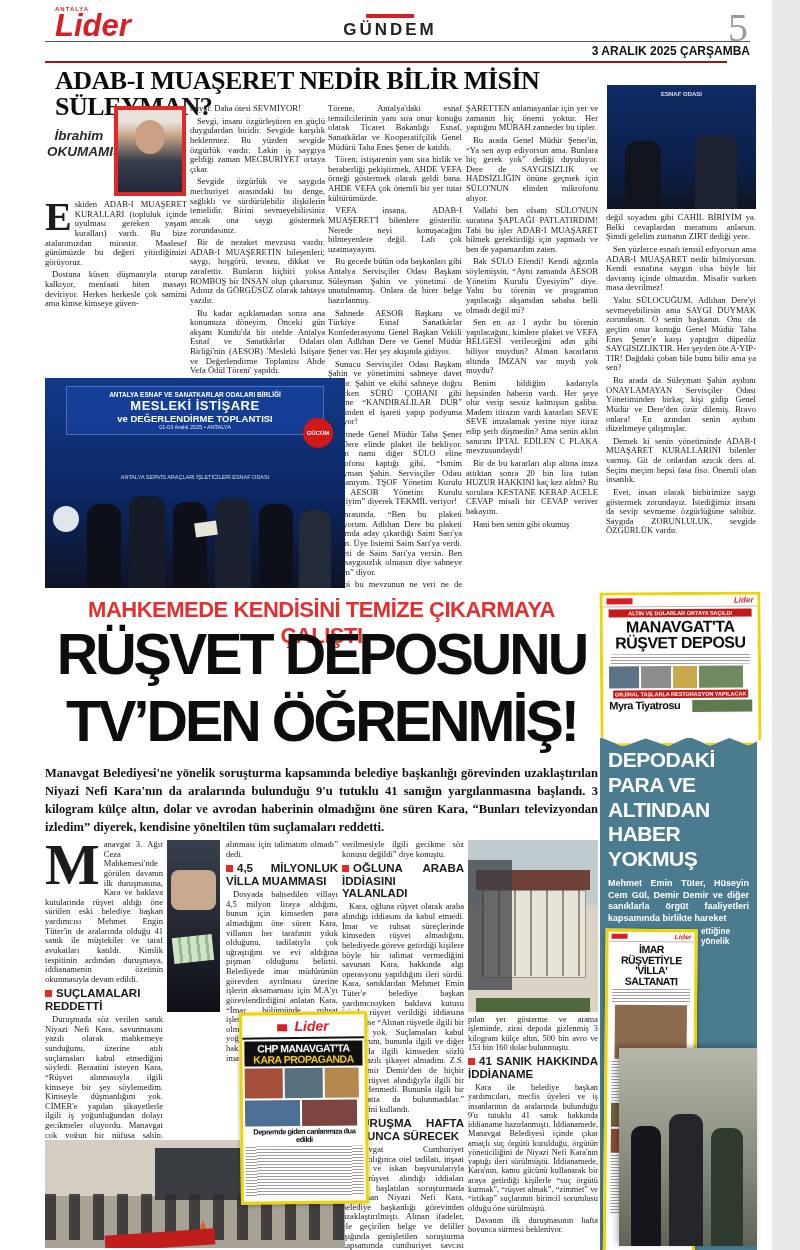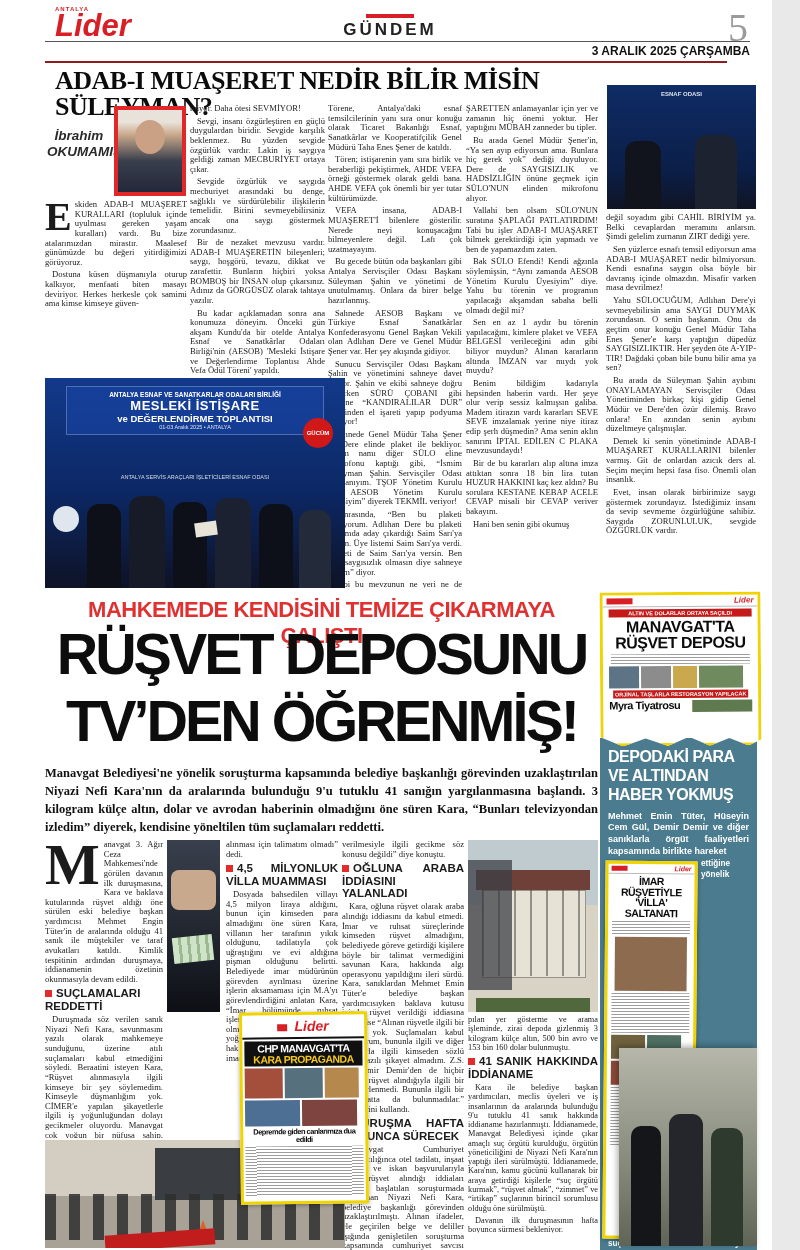--- a/index.html
+++ b/index.html
@@ -40,21 +40,21 @@
   .bsub{font-family:"Liberation Sans",sans-serif;font-weight:bold;font-size:11.5px;line-height:1.08;margin:5px 0 3px;text-indent:0 !important;}
   .bsub::before{content:"";display:inline-block;width:7px;height:7px;background:#e22b2b;margin-right:4px;}
   .credit{font-family:"Liberation Sans",sans-serif;font-weight:bold;font-size:8.5px;color:#111;margin-top:24px;}
   
   .clip{border:3px solid #f0d400;background:#fff;box-shadow:0 1px 4px rgba(0,0,0,.35);overflow:hidden;}
   .mtx{background:repeating-linear-gradient(#9d9d9d 0 1px,transparent 1px 3px);}
   .clipbrand{font-family:"Liberation Sans",sans-serif;font-style:italic;font-weight:bold;color:#d81f26;}
   .cliphead{font-family:"Liberation Sans",sans-serif;font-weight:bold;color:#0b0b0b;text-align:center;line-height:1.02;letter-spacing:-.5px;}
   .redstrip{background:#c51a1a;color:#fff;font-family:"Liberation Sans",sans-serif;font-weight:bold;text-align:center;}
   .teal{background:#4a7b8e;}
-  .tealhead{font-family:"Liberation Sans",sans-serif;font-weight:bold;font-size:16px;line-height:1.18;color:#fff;letter-spacing:-.5px;}
+  .tealhead{font-family:"Liberation Sans",sans-serif;font-weight:bold;font-size:21px;line-height:1.18;color:#fff;letter-spacing:-.5px;}
   .tealtxt{font-family:"Liberation Sans",sans-serif;font-weight:bold;color:#fff;font-size:9px;line-height:1.3;text-align:justify;}
   .ph{background:#b9c4cc;display:inline-block;}
   .torn{clip-path:polygon(0 0,100% 0,100% 96%,92% 100%,80% 95%,68% 100%,55% 94%,42% 100%,28% 95%,14% 100%,0 94%);}
 </style>
 </head>
 <body>
 
 <div id="page">
 
   <div class="abs" style="left:55px;top:6px;">
@@ -108,21 +108,21 @@
     <p>Sonrasında, “Ben bu plaketi almıyorum. Adlıhan Dere bu plaketi karşımda aday çıkardığı Saim Sarı'ya versin. Üye listemi Saim Sarı'ya verdi. Plaketi de Saim Sarı'ya versin. Ben size saygısızlık olmasın diye sahneye çıktım” diyor.</p>
     <p>Tabi bu mevzunun ne yeri ne de zamanı. Ama ADAB-I MUA-</p>
   </div>
   <div class="abs col" style="left:466px;top:104px;width:132px;height:484px;">
     <p class="np">ŞARETTEN anlamayanlar için yer ve zamanın hiç önemi yoktur. Her yaptığını MÜBAH zanneder bu tipler.</p>
     <p>Bu arada Genel Müdür Şener'in, “Ya sen ayıp ediyorsun ama. Bunlara hiç gerek yok” dediği duyuluyor. Dere de SAYGISIZLIK ve HADSİZLİĞİN önüne geçmek için SÜLO'NUN elinden mikrofonu alıyor.</p>
     <p>Vallahi ben olsam SÜLO'NUN suratına ŞAPLAĞI PATLATIRDIM! Tabi bu işler ADAB-I MUAŞARET bilmek gerektirdiği için yapmadı ve ben de yapamazdım zaten.</p>
     <p>Bak SÜLO Efendi! Kendi ağzınla söylemişsin, “Aynı zamanda AESOB Yönetim Kurulu Üyesiyim” diye. Yahu bu törenin ve programın yapılacağı akşamdan sabaha belli olmadı değil mi?</p>
     <p>Sen en az 1 aydır bu törenin yapılacağını, kimlere plaket ve VEFA BELGESİ verileceğini adın gibi biliyor muydun? Alınan kararların altında İMZAN var mıydı yok muydu?</p>
     <p>Benim bildiğim kadarıyla hepsinden haberin vardı. Her şeye olur verip sessiz kalmışsın galiba. Madem itirazın vardı kararları SEVE SEVE imzalamak yerine niye itiraz edip şerh düşmedin? Ama senin aklın sanırım İPTAL EDİLEN C PLAKA mevzusundaydı!</p>
-    <p>Bir de bu kararları alıp altına imza attıktan sonra 18 bin lira tutan HUZUR HAKKINI kaç kez aldın? Bu sorulara KESTANE KEBAP ACELE CEVAP misali bir CEVAP veriver bakayım.</p>
+    <p>Bir de bu kararları alıp altına imza attıktan sonra 20 bin lira tutan HUZUR HAKKINI kaç kez aldın? Bu sorulara KESTANE KEBAP ACELE CEVAP misali bir CEVAP veriver bakayım.</p>
     <p>Hani ben senin gibi okumuş</p>
   </div>
   <div class="abs col" style="left:606px;top:213px;width:150px;height:376px;">
     <p class="np">değil soyadım gibi CAHİL BİRİYİM ya. Belki cevaplardan meramını anlarsın. Şimdi gelelim zurnanın ZIRT dediği yere.</p>
     <p>Sen yüzlerce esnafı temsil ediyorsun ama ADAB-I MUAŞARET nedir bilmiyorsun. Kendi esnafına saygın olsa böyle bir davranış içinde olmazdın. Misafir varken masa devrilmez!</p>
     <p>Yahu SÜLOCUĞUM, Adlıhan Dere'yi sevmeyebilirsin ama SAYGI DUYMAK zorundasın. O senin başkanın. Onu da geçtim onur konuğu Genel Müdür Taha Enes Şener'e karşı yaptığın düpedüz SAYGISIZLIKTIR. Her şeyden öte A-YIP-TIR! Dağdaki çoban bile bunu bilir ama ya sen?</p>
     <p>Bu arada da Süleyman Şahin ayıbını ONAYLAMAYAN Servisçiler Odası Yönetiminden birkaç kişi gidip Genel Müdür ve Dere'den özür dilemiş. Bravo onlara! En azından senin ayıbını düzeltmeye çalışmışlar.</p>
     <p>Demek ki senin yönetiminde ADAB-I MUAŞARET KURALLARINI bilenler varmış. Git de onlardan azıcık ders al. Seçim meçim hepsi fasa fiso. Önemli olan insanlık.</p>
     <p>Evet, insan olarak birbirimize saygı göstermek zorundayız. İstediğimiz insanı da sevip sevmeme özgürlüğüne sahibiz. Saygıda ZORUNLULUK, sevgide ÖZGÜRLÜK vardır.</p>
   </div>

